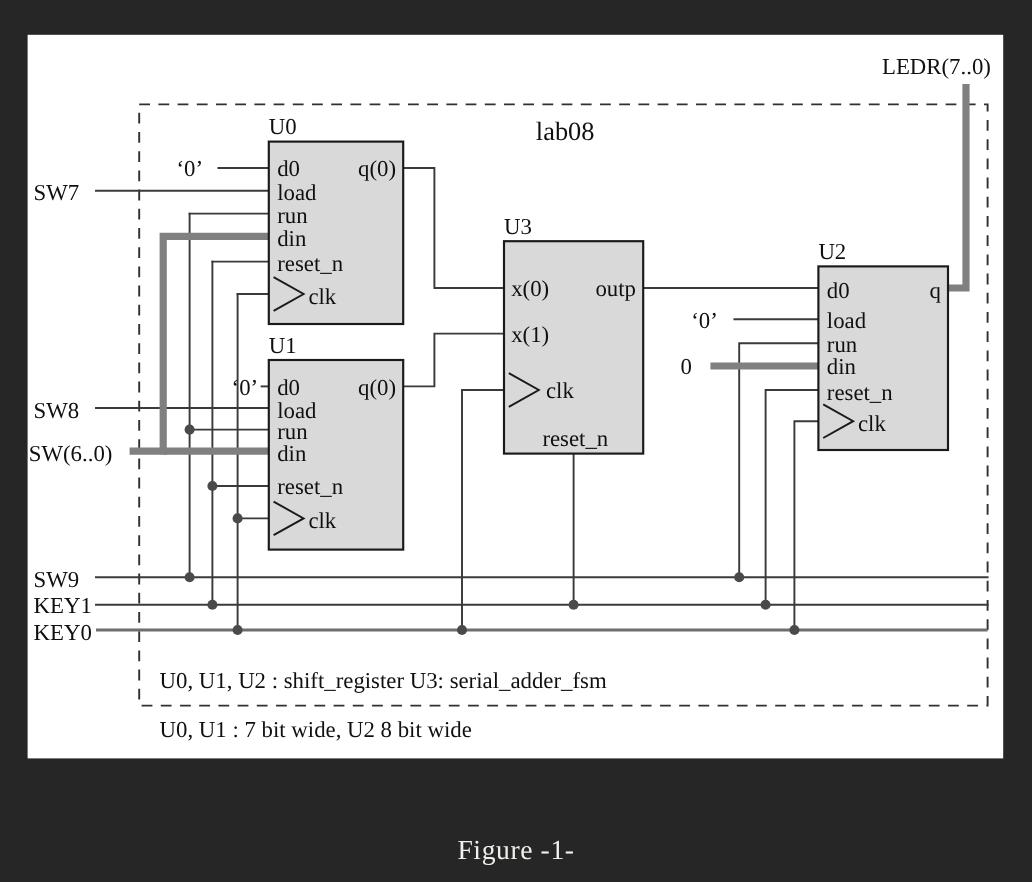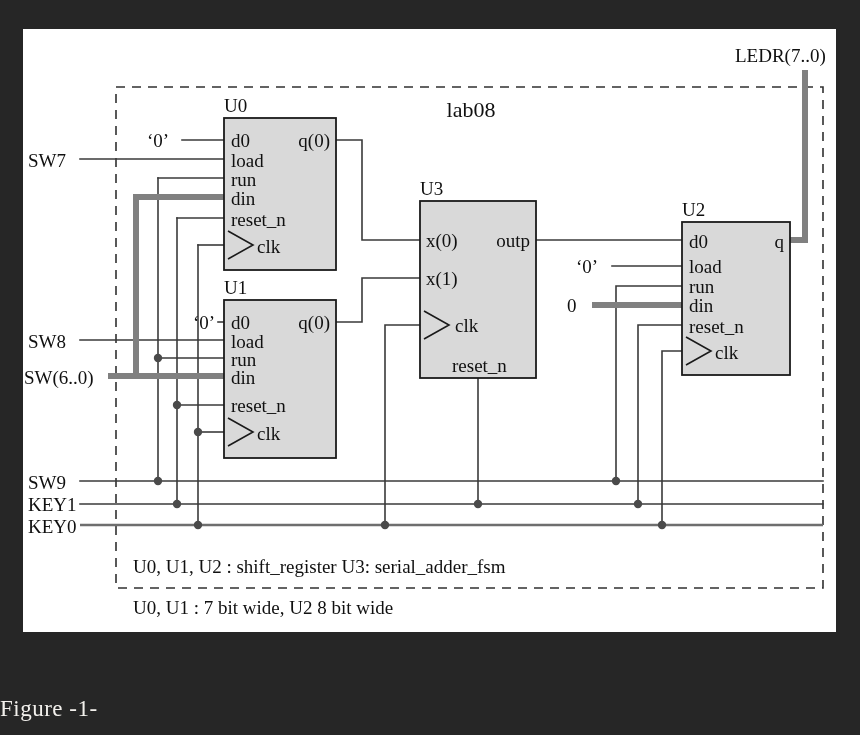--- a/index.html
+++ b/index.html
@@ -10,21 +10,21 @@
     overflow:hidden;
   }
   #root{position:relative;width:860px;height:735px;}
   #panel{
     position:absolute;left:23px;top:29px;width:813px;height:603px;
     background:#ffffff;
   }
   .svgwrap{position:absolute;left:0;top:0;}
   .cap{
     position:absolute;left:0;top:696px;width:860px;
-    text-align:left;color:#f2f0ec;
+    text-align:center;color:#f2f0ec;
     font-size:23px;font-family:"Liberation Serif", serif;
     letter-spacing:.5px;
   }
   text{font-family:"Liberation Serif", serif; fill:#101010;}
   .lbl{font-size:19px;}
   .pin{font-size:19px;}
   .ttl{font-size:19px;}
   .big{font-size:22px;}
   .note{font-size:19px;}
 </style>

